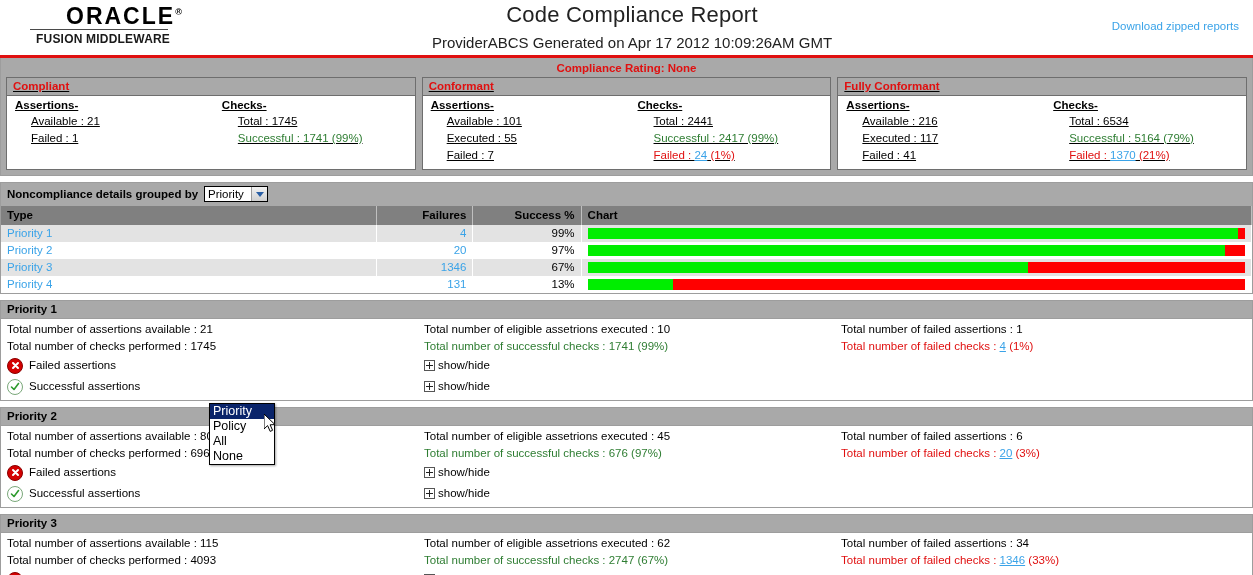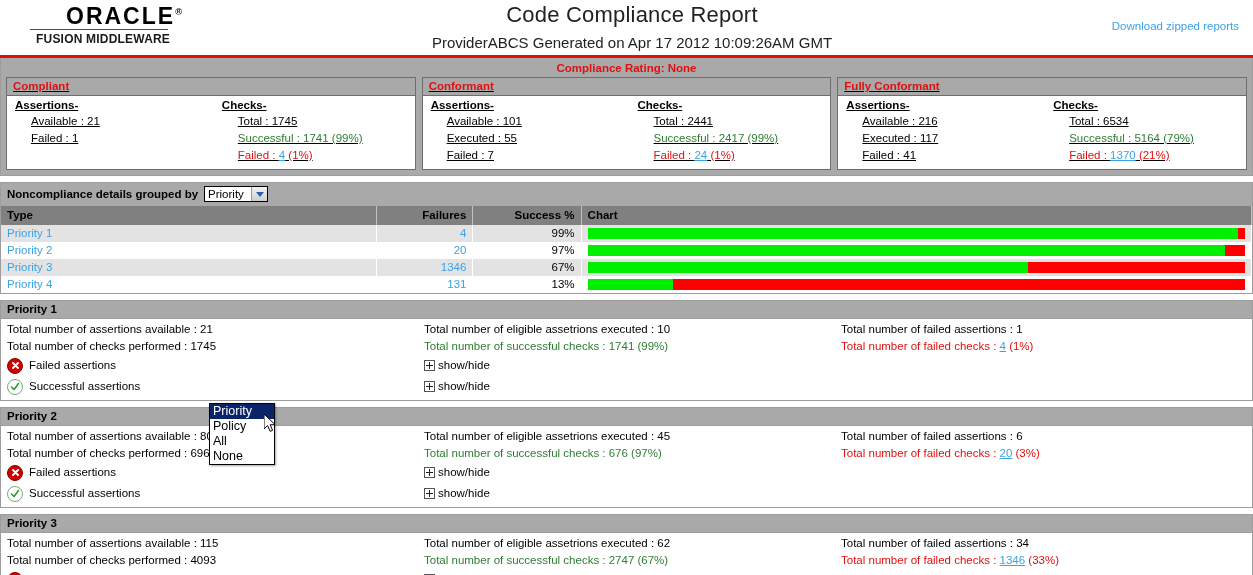--- a/index.html
+++ b/index.html
@@ -376,21 +376,20 @@
       <div class="panel-body">
         <div class="panel-col">
           <div class="col-title">Assertions-</div>
           <div class="col-row">Available : 21</div>
           <div class="col-row">Failed : 1</div>
         </div>
         <div class="panel-col second">
           <div class="col-title">Checks-</div>
           <div class="col-row">Total : 1745</div>
           <div class="col-row green-text">Successful : 1741 (99%)</div>
-          <div class="col-row red-text"><span>Failed : </span><a href="#" class="blue-num">4</a><span> (1%)</span></div>
         </div>
       </div>
     </div>
 
     <div class="panel">
       <div class="panel-head">Conformant</div>
       <div class="panel-body">
         <div class="panel-col">
           <div class="col-title">Assertions-</div>
           <div class="col-row">Available : 101</div>

